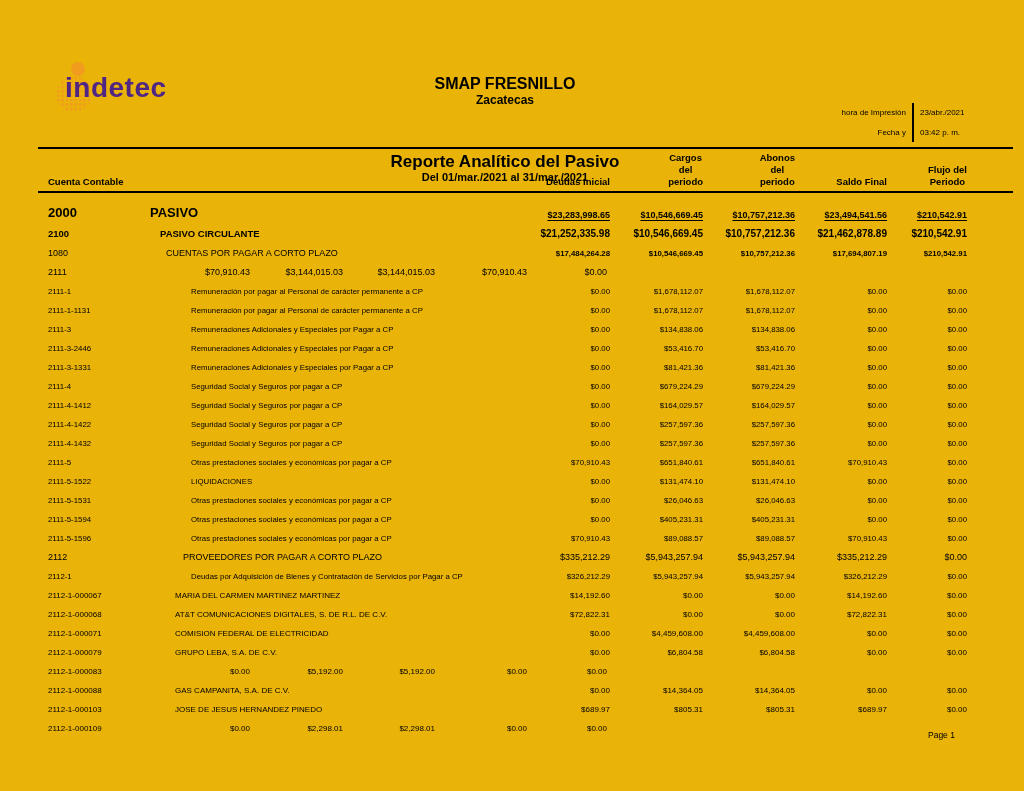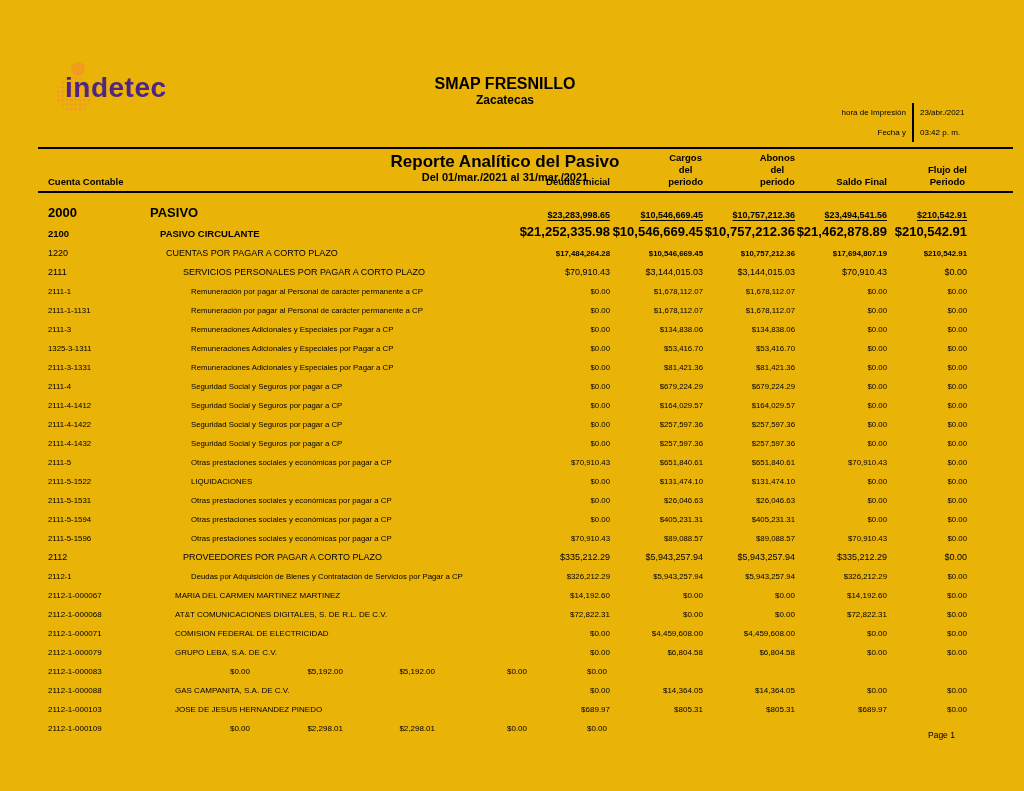--- a/index.html
+++ b/index.html
@@ -48,21 +48,21 @@
   .cell{white-space:nowrap;}
   .code{width:102px;}
   .name{flex:1; overflow:visible;}
   .num{text-align:right;}
   
   .l0{height:24px;}
   .l0 .code,.l0 .name{font-size:13px; font-weight:bold;}
   .l0 .num{font-size:9px; font-weight:bold; text-decoration:underline; text-underline-offset:2px;}
   .l1 .code,.l1 .name{font-size:9.5px; font-weight:bold;}
   .l1 .name{padding-left:10px;}
-  .l1 .num{font-size:13px; font-weight:bold;}
+  .l1 .num{font-size:10px; font-weight:bold;}
   .l2 .code,.l2 .name{font-size:9px;}
   .l2 .name{padding-left:16px;}
   .l2 .num{font-size:7.8px; font-weight:bold;}
   .l3 .code,.l3 .name{font-size:9px;}
   .l3 .name{padding-left:33px;}
   .l3 .num{font-size:9px;}
   .l4 .code,.l4 .name{font-size:7.8px;margin-top:48px;}
   .l4 .name{padding-left:41px;}
   .l4 .num{font-size:7.8px;}
   .l5 .code,.l5 .name{font-size:8px;margin-top:17px;}
@@ -124,31 +124,30 @@
       <div class="trow l1">
         <div class="cell code">2100</div>
         <div class="cell name">PASIVO CIRCULANTE</div>
         <div class="cell num w1">$21,252,335.98</div>
         <div class="cell num w2">$10,546,669.45</div>
         <div class="cell num w3">$10,757,212.36</div>
         <div class="cell num w4">$21,462,878.89</div>
         <div class="cell num w5">$210,542.91</div>
       </div>
       <div class="trow l2">
-        <div class="cell code">1220</div>
+        <div class="cell code">1080</div>
         <div class="cell name">CUENTAS POR PAGAR A CORTO PLAZO</div>
         <div class="cell num w1">$17,484,264.28</div>
         <div class="cell num w2">$10,546,669.45</div>
         <div class="cell num w3">$10,757,212.36</div>
         <div class="cell num w4">$17,694,807.19</div>
         <div class="cell num w5">$210,542.91</div>
       </div>
       <div class="trow l3">
         <div class="cell code">2111</div>
-        <div class="cell name">SERVICIOS PERSONALES POR PAGAR A CORTO PLAZO</div>
         <div class="cell num w1">$70,910.43</div>
         <div class="cell num w2">$3,144,015.03</div>
         <div class="cell num w3">$3,144,015.03</div>
         <div class="cell num w4">$70,910.43</div>
         <div class="cell num w5">$0.00</div>
       </div>
       <div class="trow l4">
         <div class="cell code">2111-1</div>
         <div class="cell name">Remuneración por pagar al Personal de carácter permanente a CP</div>
         <div class="cell num w1">$0.00</div>
@@ -169,21 +168,21 @@
       <div class="trow l4">
         <div class="cell code">2111-3</div>
         <div class="cell name">Remuneraciones Adicionales y Especiales por Pagar a CP</div>
         <div class="cell num w1">$0.00</div>
         <div class="cell num w2">$134,838.06</div>
         <div class="cell num w3">$134,838.06</div>
         <div class="cell num w4">$0.00</div>
         <div class="cell num w5">$0.00</div>
       </div>
       <div class="trow l4">
-        <div class="cell code">1325-3-1311</div>
+        <div class="cell code">2111-3-2446</div>
         <div class="cell name">Remuneraciones Adicionales y Especiales por Pagar a CP</div>
         <div class="cell num w1">$0.00</div>
         <div class="cell num w2">$53,416.70</div>
         <div class="cell num w3">$53,416.70</div>
         <div class="cell num w4">$0.00</div>
         <div class="cell num w5">$0.00</div>
       </div>
       <div class="trow l4">
         <div class="cell code">2111-3-1331</div>
         <div class="cell name">Remuneraciones Adicionales y Especiales por Pagar a CP</div>

